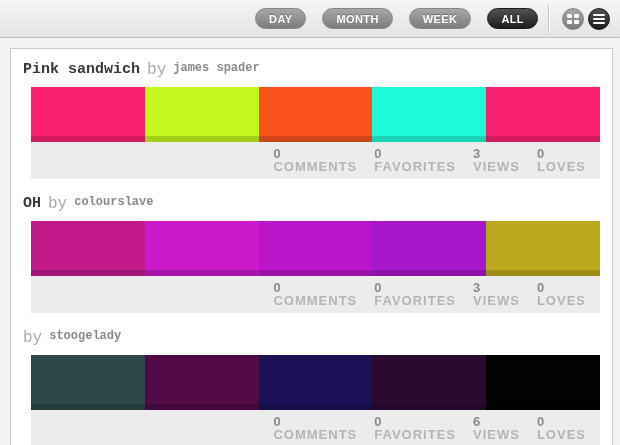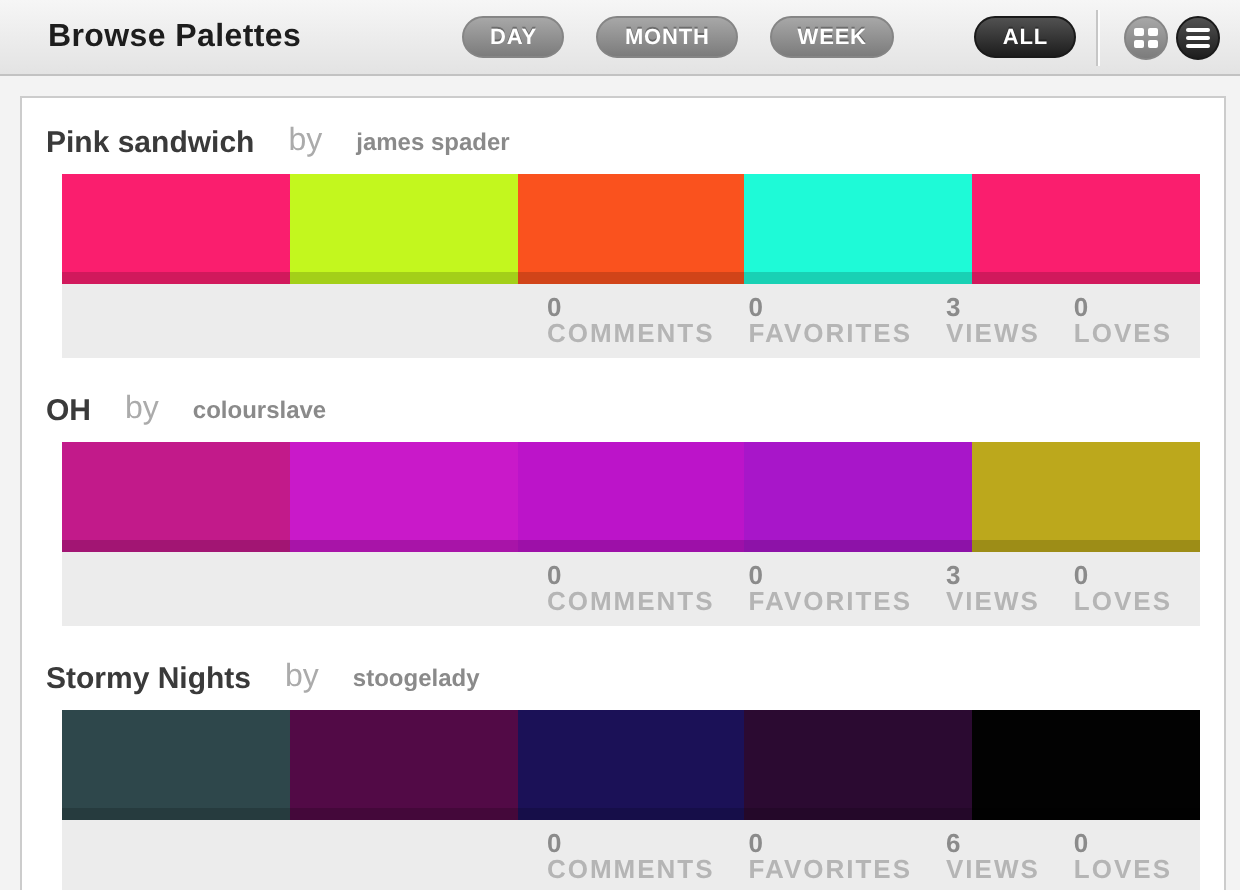--- a/index.html
+++ b/index.html
@@ -30,21 +30,20 @@
     background: linear-gradient(#a7a7a7, #7c7c7c);
     border: 1px solid #858585;
     color: #fff; font-size: 11px; font-weight: bold; letter-spacing: 0.4px;
     display: flex; align-items: center;
     text-shadow: 0 -1px 0 rgba(0,0,0,0.3);
     cursor: pointer;
   }
   .pill.active {
     background: linear-gradient(#515151, #1d1d1d);
     border-color: #1a1a1a;
-    margin-left: 24px;
   }
   .v-divider {
     width: 1px; height: 28px; background: #c6c6c6;
     margin: 0 9px 0 10px; box-shadow: 1px 0 0 #fdfdfd;
   }
   .icon-circle {
     width: 22px; height: 22px; border-radius: 50%;
     display: flex; align-items: center; justify-content: center;
     cursor: pointer; margin-left: 4px;
   }
@@ -60,22 +59,22 @@
     position: absolute; top: 48px; left: 10px; width: 603px; height: 420px;
     background: #fff;
     border: 1px solid #cccccc;
     border-bottom: none;
     padding: 12px 0 0 0;
   }
 
   
   .card { margin: 0 12px 16px 12px; }
   .card-title-row {
-    display: flex; align-items: center; gap: 17px;
-    height: 20px; margin-bottom: 6px; padding-left: 0;
+    display: flex; align-items: flex-start; gap: 7px;
+    height: 20px; margin-bottom: 6px; padding-left: 0; font-family: Liberation Mono, monospace;
   }
   .palette-name { font-size: 15px; font-weight: bold; color: #3a3a3a; cursor: pointer; }
   .by-label { font-size: 16px; color: #ababab; }
   .palette-author { font-size: 12px; font-weight: bold; color: #8a8a8a; cursor: pointer; }
 
   .swatch-bar { display: flex; height: 55px; margin-left: 8px; }
   .swatch { flex: 1; position: relative; cursor: pointer; }
   .swatch::after {
     content: ""; position: absolute; left: 0; right: 0; bottom: 0; height: 6px;
     background: rgba(0,0,0,0.16);
@@ -87,21 +86,20 @@
     padding: 5px 14px 0 0;
   }
   .stat { display: flex; flex-direction: column; }
   .stat-value { font-size: 13px; font-weight: bold; color: #8b8b8b; line-height: 14px; }
   .stat-label { font-size: 13px; font-weight: bold; color: #b5b5b5; letter-spacing: 1px; line-height: 12px; }
 </style>
 </head>
 <body>
 
 <div class="header">
-  <div class="page-title">Browse Palettes</div>
   <div class="header-right">
     <div class="filters">
       <div class="pill">DAY</div>
       <div class="pill">MONTH</div>
       <div class="pill">WEEK</div>
       <div class="pill active">ALL</div>
     </div>
     <div class="v-divider"></div>
     <div class="icon-circle gray">
       <div class="grid-glyph">
@@ -184,21 +182,20 @@
       </div>
       <div class="stat">
         <span class="stat-value">0</span>
         <span class="stat-label">LOVES</span>
       </div>
     </div>
   </div>
 
   <div class="card">
     <div class="card-title-row">
-      <span class="palette-name">Stormy Nights</span>
       <span class="by-label">by</span>
       <span class="palette-author">stoogelady</span>
     </div>
     <div class="swatch-bar">
       <div class="swatch" style="background-color: rgb(46, 71, 75);"></div>
       <div class="swatch" style="background-color: rgb(82, 10, 70);"></div>
       <div class="swatch" style="background-color: rgb(27, 17, 87);"></div>
       <div class="swatch" style="background-color: rgb(43, 10, 49);"></div>
       <div class="swatch" style="background-color: rgb(2, 2, 2);"></div>
     </div>

